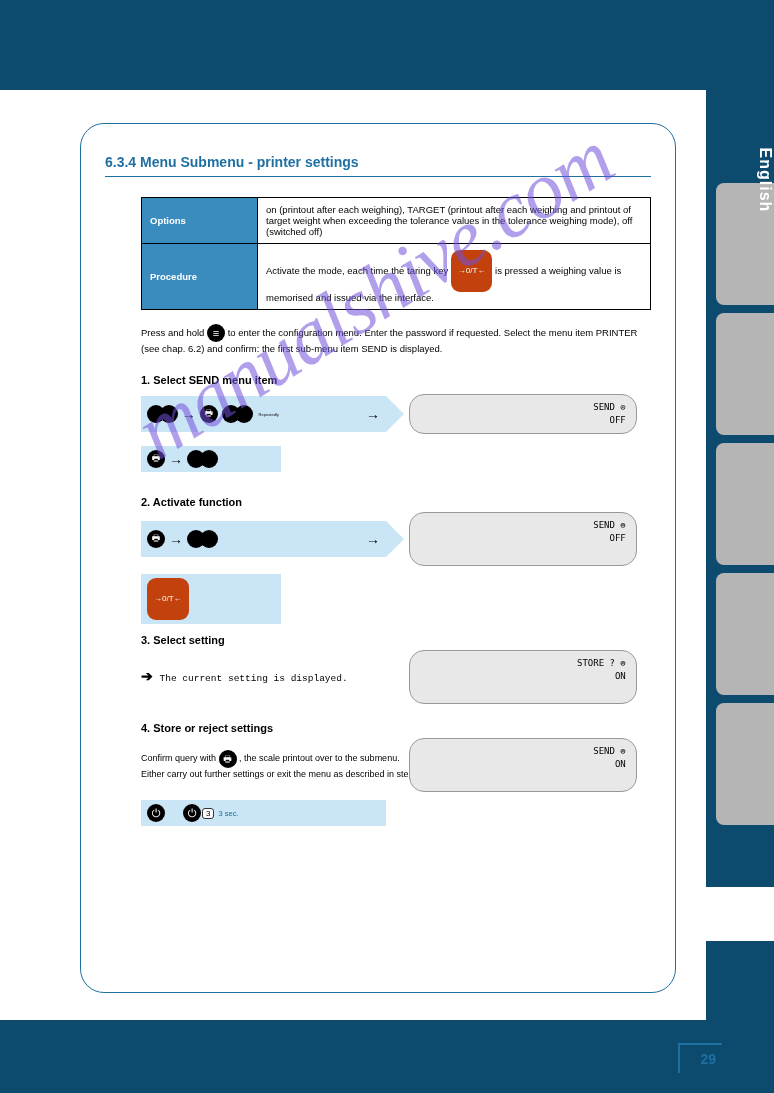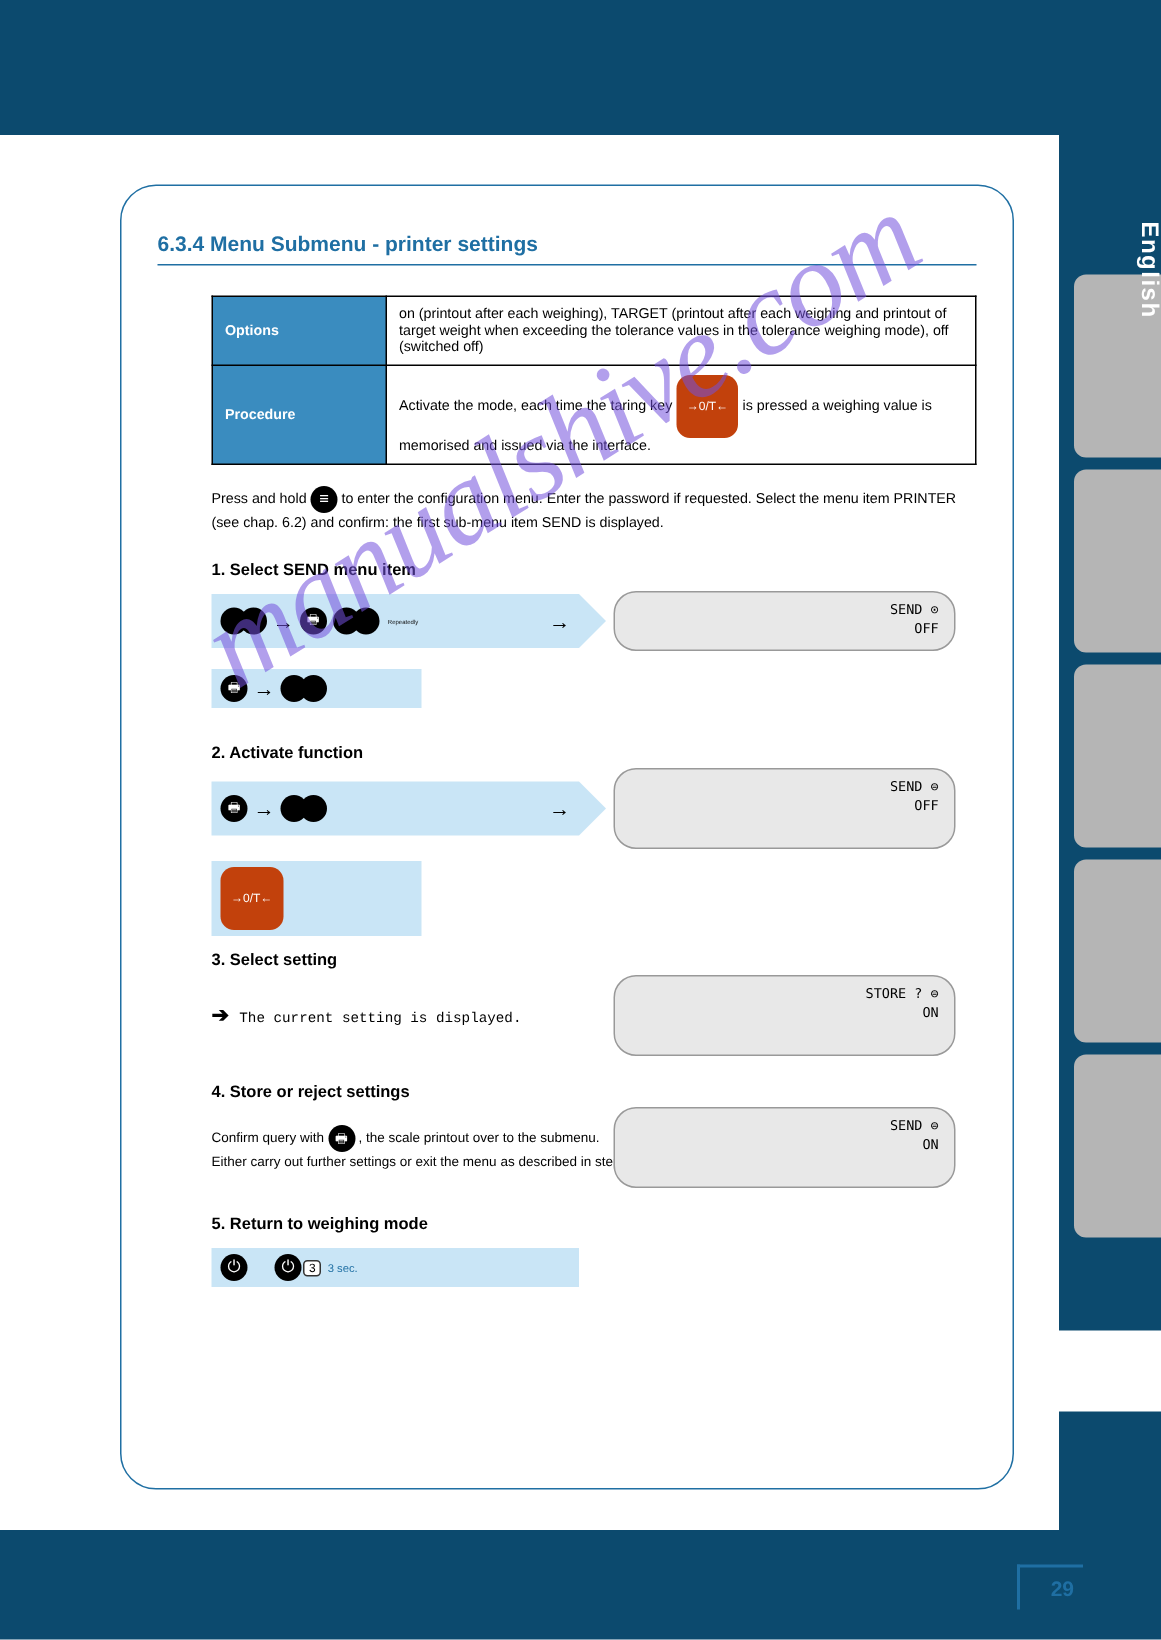--- a/index.html
+++ b/index.html
@@ -327,21 +327,20 @@
       <span class="blackcircle print-icon"></span>
       <span>, the scale printout over to the submenu.</span><br>
       <span>Either carry out further settings or exit the menu as described in step 5.</span>
     </span>
     <span class="display tall">
       <div>SEND   ⊜</div>
       <div>ON</div>
     </span>
   </div>
 
-  <div class="subh">5. Return to weighing mode</div>
   <div class="row">
     <span class="flowbox">
       <span class="blackcircle power-icon"></span>
       <span style="width:10px;"></span>
       <span class="blackcircle power-icon"></span>
       <span style="background:#fff;border:1px solid #333;border-radius:3px;padding:0 3px;font-size:8px;margin-left:-3px;">3</span>
       <span class="small-note">3 sec.</span>
     </span>
   </div>
 

